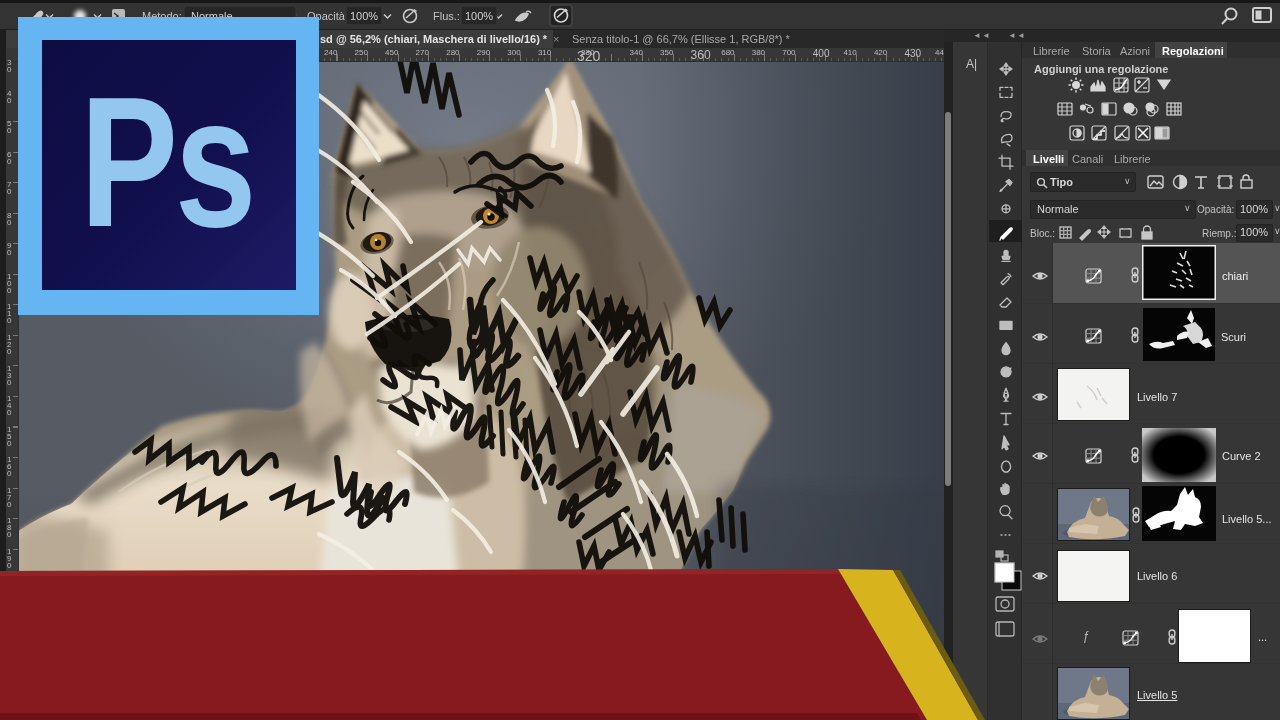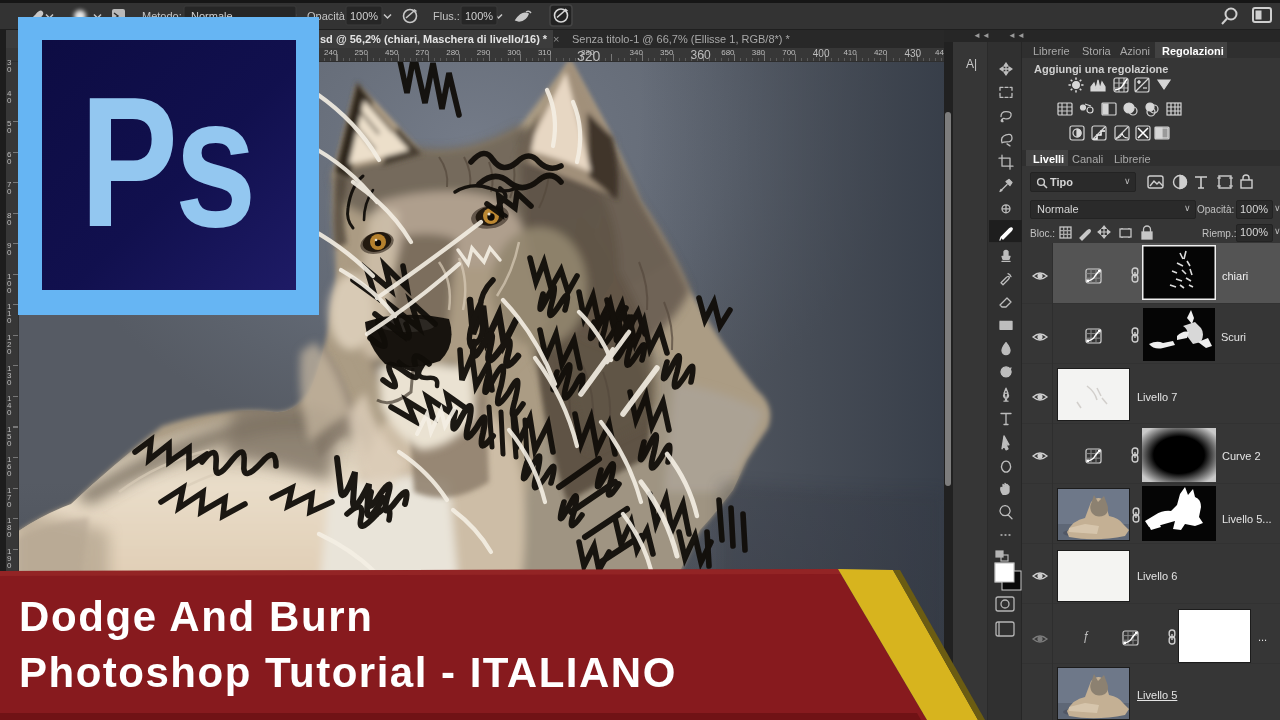--- a/index.html
+++ b/index.html
@@ -682,17 +682,15 @@
       <rect x="0.5" y="0.5" width="72" height="52" fill="none" stroke="#1c1c1c"></rect>
     </svg>
     <div class="txt" style="left:1137px;top:689px;font-size:11px;color:#e4e4e4;text-decoration:underline;z-index:5">Livello 5</div>
     <svg class="abs" style="left:0;top:560px;z-index:6" width="1280" height="160" viewBox="0 0 1280 160">
 <polygon points="0,11 838,9 927,160 0,160" fill="#871a1e"></polygon>
 <polygon points="0,11 838,9 841,14 0,16" fill="#9b2b2a" opacity="0.6"></polygon>
 <polygon points="0,153 917,153 921,160 0,160" fill="#701215"></polygon>
 <polygon points="838,9 893,10 901,24 978,160 927,160" fill="#d7b41e"></polygon>
 <polygon points="893,10 900,10 985,160 978,160" fill="#6b5c12"></polygon>
 </svg>
-    <div class="txt" style="left:19px;top:593px;font-size:42px;font-weight:bold;color:#ffffff;letter-spacing:1.6px;z-index:7">Dodge And Burn</div>
-    <div class="txt" style="left:19px;top:649px;font-size:42px;font-weight:bold;color:#ffffff;letter-spacing:1.5px;z-index:7">Photoshop Tutorial - ITALIANO</div>
     <div class="abs" style="left:18px;top:17px;width:301px;height:298px;background:#66b5f3;z-index:8"></div>
     <div class="abs" style="left:42px;top:40px;width:254px;height:250px;background:linear-gradient(135deg,#0d0c43 0%,#11104e 55%,#1e1b66 100%);z-index:9"></div>
     <div class="txt" style="left:80px;top:55px;font-size:186px;font-weight:bold;color:#93c7f0;z-index:10;letter-spacing:-4px;transform:scaleX(0.79);transform-origin:0 0">Ps</div>
   </div>
 </body></html>

